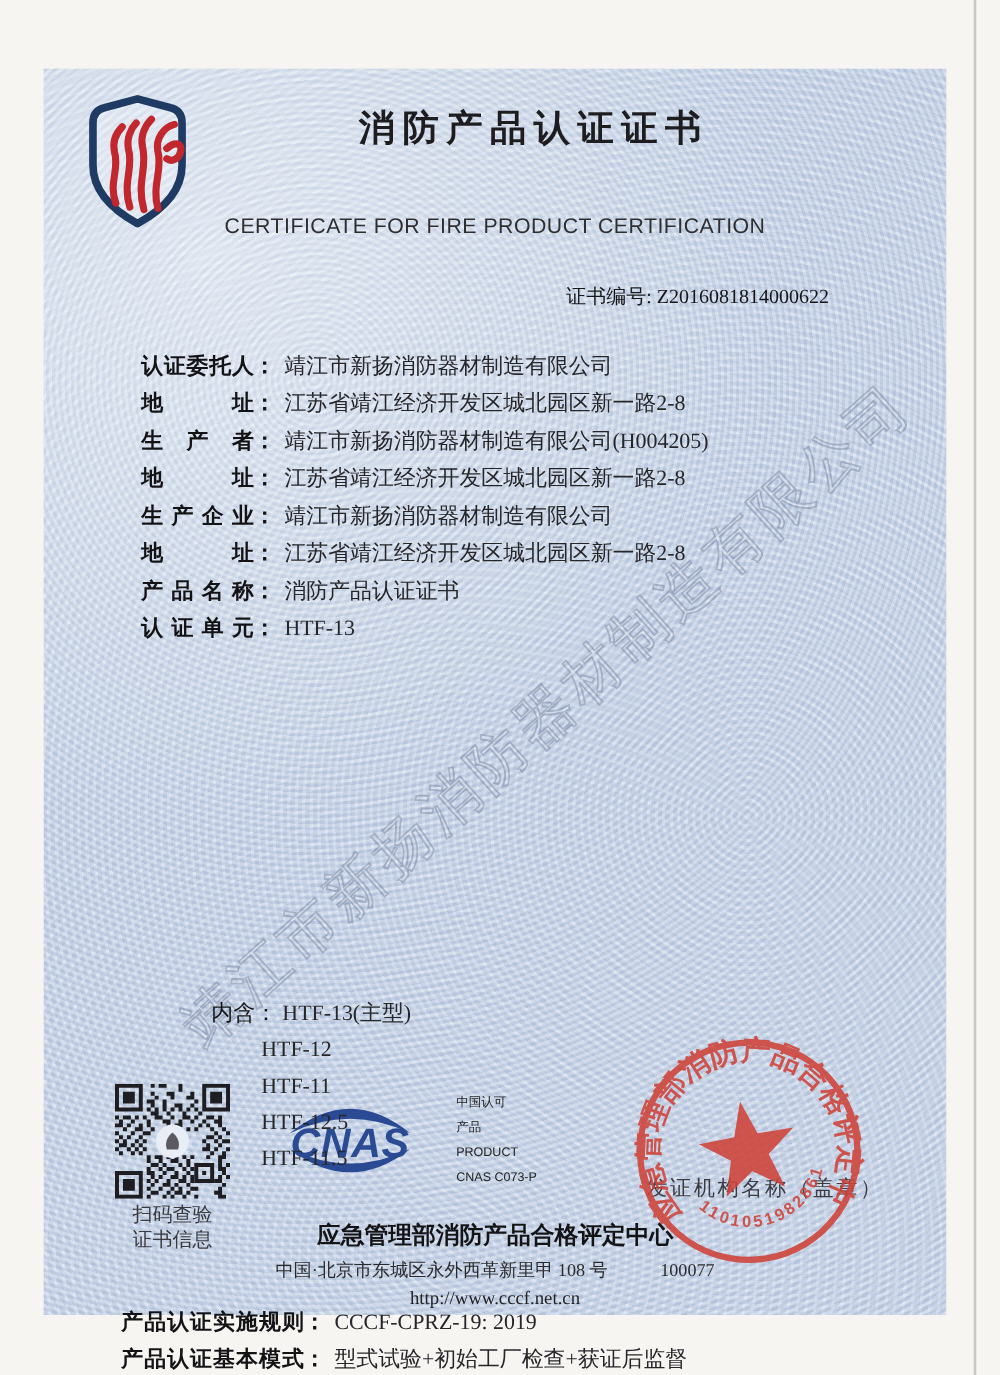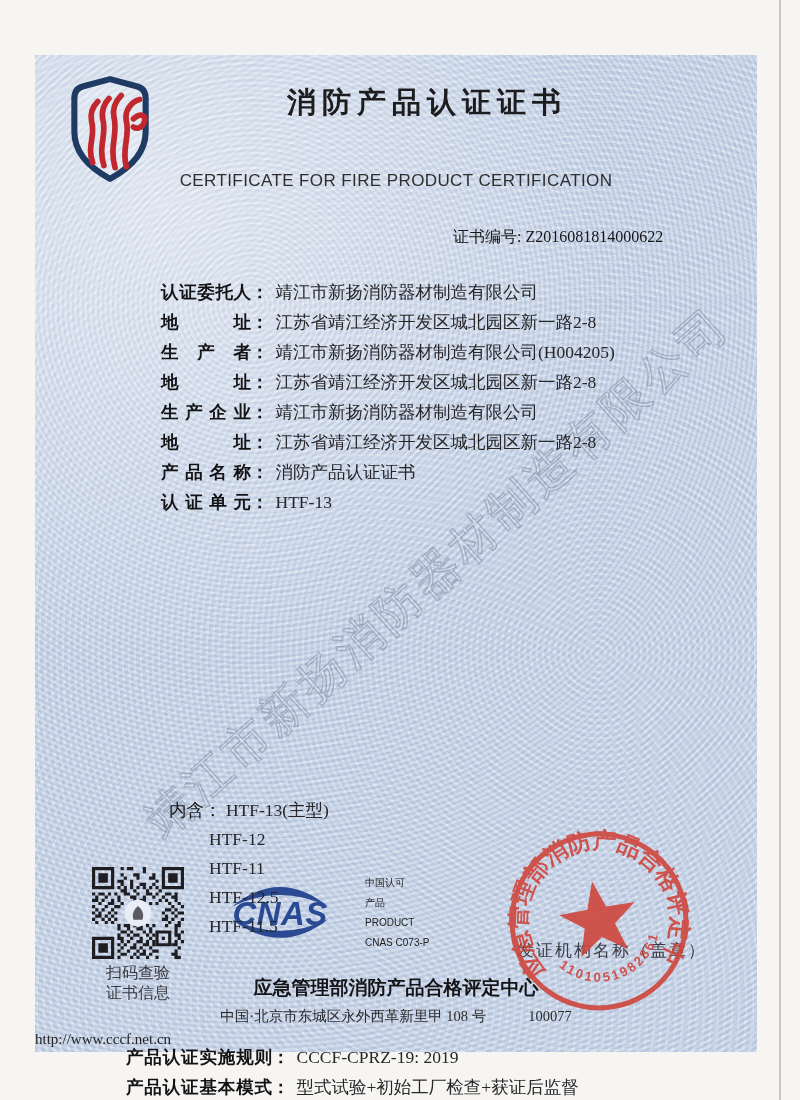--- a/index.html
+++ b/index.html
@@ -14,23 +14,23 @@
       repeating-radial-gradient(circle at 78% 60%, rgba(255,255,255,0.14) 0 2px, rgba(128,150,186,0.11) 3px 6px),
       repeating-radial-gradient(circle at 45% 95%, rgba(255,255,255,0.12) 0 2px, rgba(128,150,186,0.10) 3px 7px);
   }
   .title{position:absolute;top:28px;left:0;width:100%;text-align:center;font-size:29px;font-weight:bold;
     letter-spacing:6px;color:#1d1d1f;margin-left:31px;}
   .subtitle{position:absolute;top:76px;left:0;width:100%;text-align:center;font-size:17px;color:#2e2e30;letter-spacing:0.4px;}
   .certno{position:absolute;top:112px;left:418px;font-size:16px;color:#16161a;font-family:"Liberation Serif",serif;}
   .fields{position:absolute;top:141px;left:78px;width:620px;}
   .row{height:30px;line-height:30px;white-space:nowrap;}
   .flabel{display:inline-block;width:90px;font-weight:bold;font-size:17.5px;color:#131316;
-    text-align:justify;text-align-last:justify;vertical-align:top;margin-left:48px;}
+    text-align:justify;text-align-last:justify;vertical-align:top;}
   .flabel2{display:inline-block;width:146px;font-weight:bold;font-size:17.5px;color:#131316;
-    text-align:justify;text-align-last:justify;vertical-align:top;margin-left:29px;}
+    text-align:justify;text-align-last:justify;vertical-align:top;}
   .colon{font-weight:bold;font-size:17.5px;color:#131316;}
   .fvalue{font-size:17.5px;color:#26262a;font-family:"Liberation Serif",serif;margin-left:7px;}
   .models{position:absolute;top:420px;left:134px;}
   .mlabel{font-weight:normal;font-size:17.5px;color:#131316;}
   .mrow{height:29px;line-height:29px;font-size:17.5px;color:#26262a;font-family:"Liberation Serif",serif;}
   .mindent{margin-left:40px;text-align:right;}
   .rules{position:absolute;top:521px;left:62px;width:640px;}
   .watermark{position:absolute;left:118px;top:742px;width:760px;transform:rotate(-42deg);transform-origin:0 50%;
     font-size:47px;letter-spacing:4px;white-space:nowrap;color:rgba(255,255,255,0.12);
     -webkit-text-stroke:1.4px rgba(105,120,148,0.42);pointer-events:none;z-index:1;}
@@ -40,21 +40,21 @@
   .cnaslogo{position:absolute;left:191px;top:816px;width:108px;height:82px;}
   .cnastext{position:absolute;left:330px;top:818px;font-size:10px;line-height:20px;color:#222;}
   .cnastext .cn{font-family:"Liberation Serif",serif;}
   .sealwrap{position:absolute;left:468px;top:770px;width:192px;height:192px;z-index:3;transform:rotate(-10deg);opacity:0.88;}
   .sealoverlay{position:absolute;left:482px;top:856px;font-size:17px;letter-spacing:2px;color:#3c3c44;
     font-family:"Liberation Serif",serif;z-index:2;white-space:nowrap;margin-top:28px;}
   .footer-org{position:absolute;top:920px;left:0;width:100%;text-align:center;font-size:19px;font-weight:bold;color:#141417;}
   .footer-addr{position:absolute;top:952px;left:0;width:100%;text-align:center;font-size:14.5px;color:#2a2a2e;
     font-family:"Liberation Serif",serif;}
   .footer-addr .pc{margin-left:42px;}
-  .footer-url{position:absolute;top:976px;left:0;width:100%;text-align:left;font-size:15px;color:#232327;
+  .footer-url{position:absolute;top:976px;left:0;width:100%;text-align:center;font-size:15px;color:#232327;
     font-family:"Liberation Serif",serif;}
   .logo{position:absolute;left:24px;top:18px;width:102px;height:112px;}
   .z2{z-index:2;position:relative;}
 </style>
 </head>
 <body>
 
 <div class="page">
   <div class="page-edge"></div>
 

